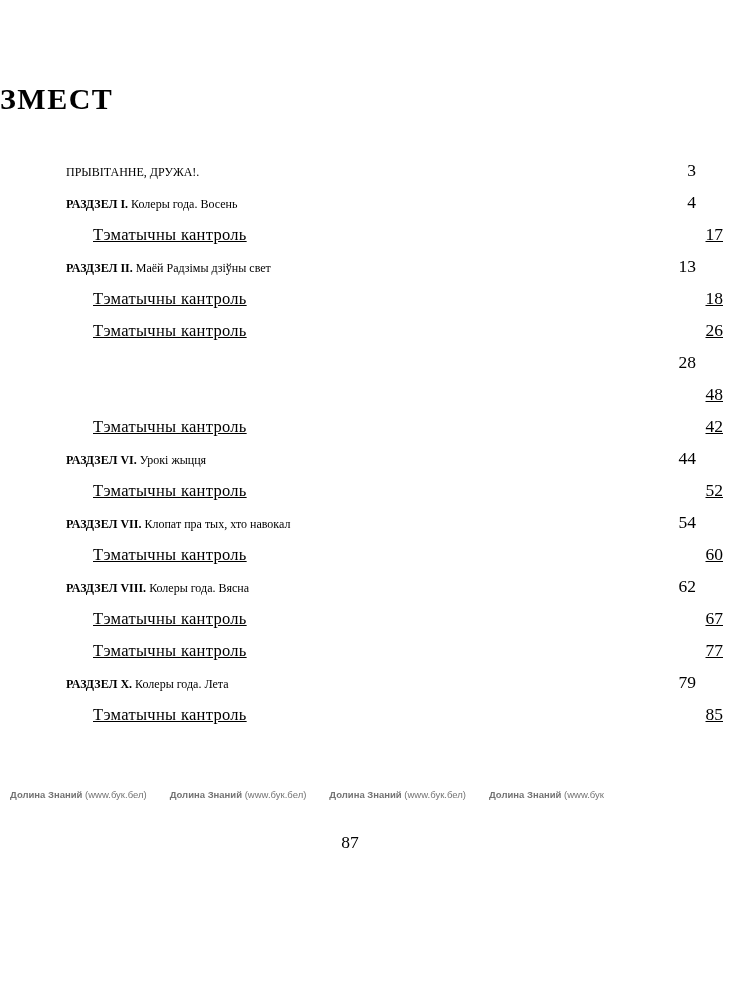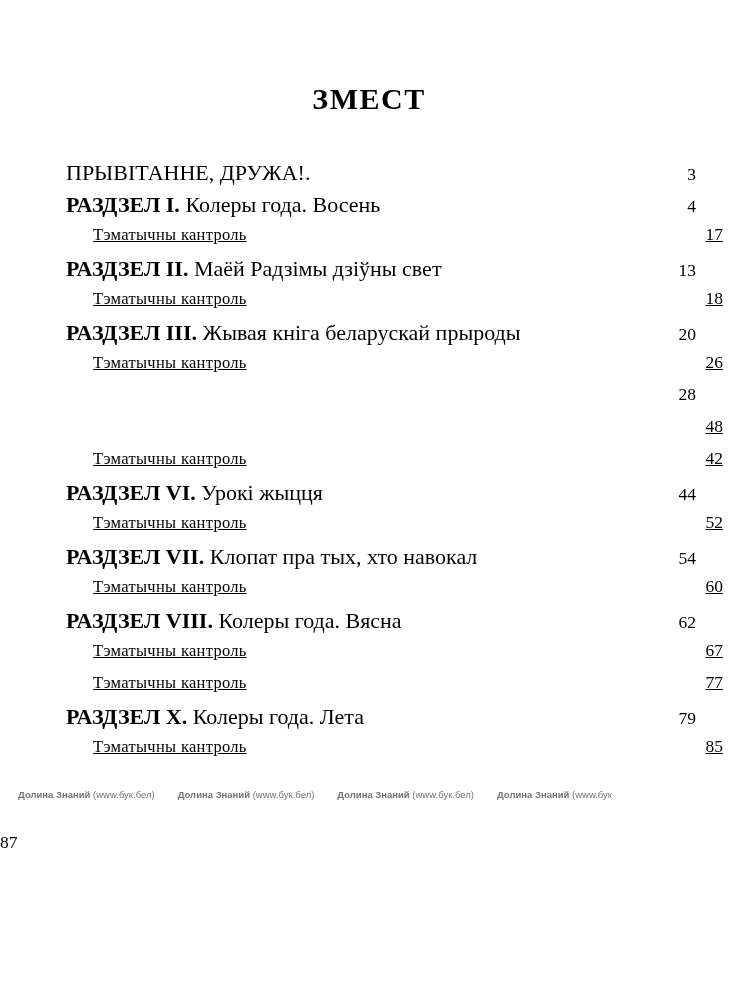--- a/index.html
+++ b/index.html
@@ -19,21 +19,21 @@
     position: absolute;
     top: 0; left: 0;
     width: 738px;
     height: 1000px;
   }
   .title {
     position: absolute;
     top: 82px;
     left: 0;
     width: 738px;
-    text-align: center;
+    text-align: left;
     font-size: 30px;
     font-weight: bold;
     letter-spacing: 1.5px;
   }
   .toc {
     position: absolute;
     top: 160px;
     left: 66px;
     width: 630px;
   }
@@ -41,21 +41,21 @@
     display: flex;
     align-items: baseline;
     width: 100%;
     height: 32px;
   }
   .row .label {
     white-space: nowrap;
     font-size: 17.5px;
   }
   .row.level1 .label {
-    font-size: 22px;
+    font-size: 12px;
   }
   .row.level2 {
     padding-left: 27px;
     text-decoration: underline;
   }
   .row.level2 .label {
     font-size: 16.5px;
     letter-spacing: 0.3px;
   }
   .chapter-num {
@@ -78,29 +78,29 @@
     width: 26px;
     text-align: right;
     font-size: 17.5px;
     white-space: nowrap;
   }
   .footer-page {
     position: absolute;
     top: 832px;
     left: 0;
     width: 738px;
-    text-align: left;
+    text-align: center;
     padding-right: 38px;
     box-sizing: border-box;
     font-size: 17.5px;
   }
   .watermark-row {
     position: absolute;
     top: 789px;
-    left: 8px;
+    left: 0;
     width: 614px;
     display: flex;
     justify-content: space-between;
     padding: 0 10px;
     box-sizing: border-box;
     font-family: "Liberation Sans", sans-serif;
     font-size: 9.5px;
     color: #5a5a5a;
     opacity: 0.85;
     pointer-events: none;
@@ -136,25 +136,20 @@
       <div class="row level1">
         <div class="label"><span class="chapter-num">РАЗДЗЕЛ II.</span><span> Маёй Радзімы дзіўны свет</span></div>
         <div class="dots"></div>
         <div class="page-no">13</div>
       </div>
       <div class="row level2">
         <div class="label"><span>Тэматычны  кантроль</span></div>
         <div class="dots"></div>
         <div class="page-no">18</div>
       </div>
-      <div class="row level1">
-        <div class="label"><span class="chapter-num">РАЗДЗЕЛ III.</span><span> Жывая кніга беларускай прыроды</span></div>
-        <div class="dots"></div>
-        <div class="page-no">20</div>
-      </div>
       <div class="row level2">
         <div class="label"><span>Тэматычны  кантроль</span></div>
         <div class="dots"></div>
         <div class="page-no">26</div>
       </div>
       <div class="row level1">
         <div class="dots"></div>
         <div class="page-no">28</div>
       </div>
       <div class="row level2">

